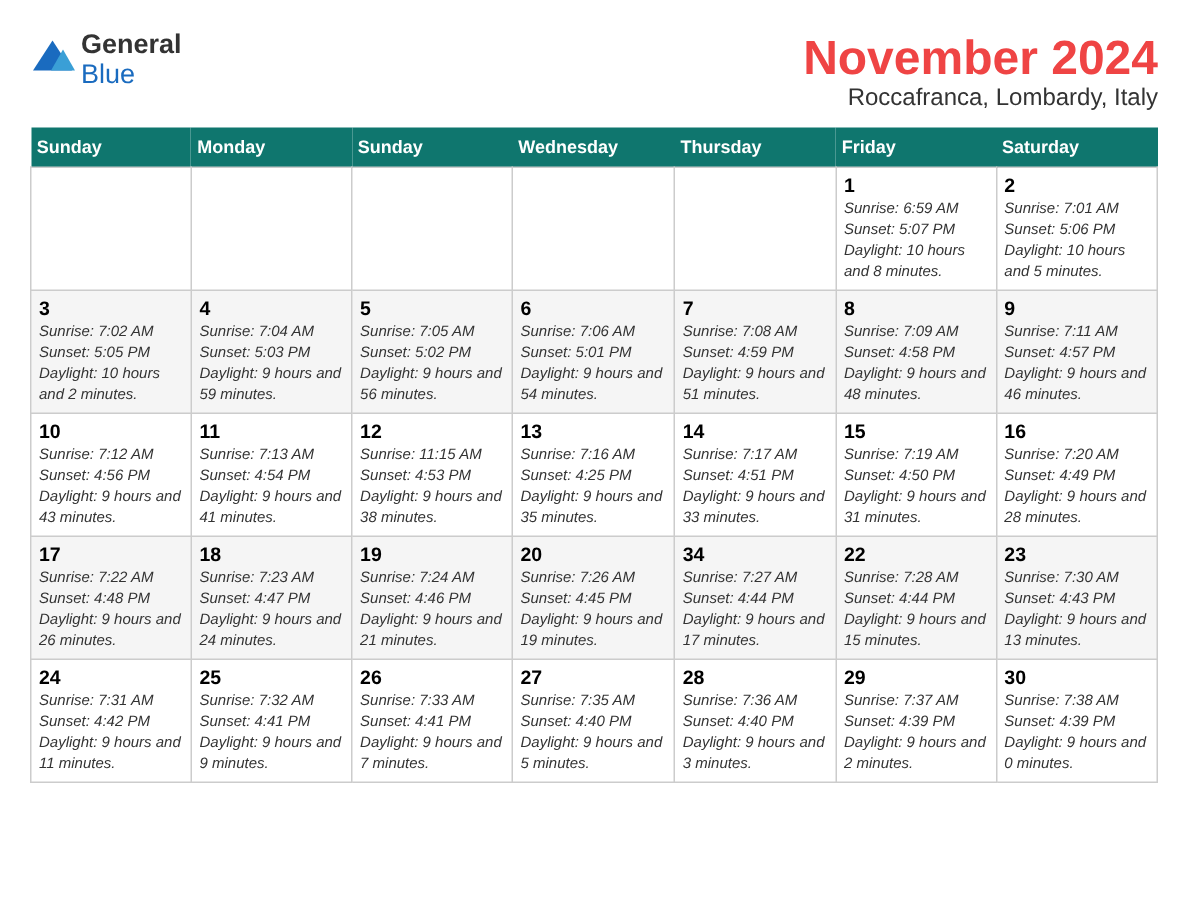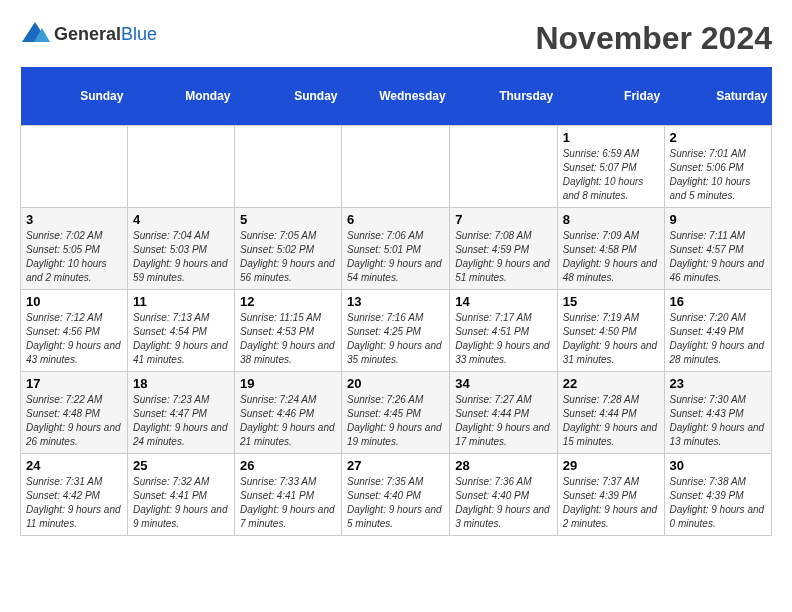--- a/index.html
+++ b/index.html
@@ -15,21 +15,21 @@
       justify-content: space-between;
       align-items: flex-start;
       margin-bottom: 10px;
     }
     .logo {
       display: flex;
       align-items: center;
     }
     .logo-text {
       display: flex;
-      flex-direction: row;
+      flex-direction: column;
       line-height: 1.1;
     }
     .logo-general {
       font-size: 18px;
       font-weight: bold;
       color: #333;
     }
     .logo-blue {
       font-size: 18px;
       font-weight: normal;
@@ -39,36 +39,36 @@
       width: 30px;
       height: 30px;
       margin-right: 4px;
     }
     .title-area {
       text-align: right;
     }
     .month-title {
       font-size: 32px;
       font-weight: bold;
-      color: #404040;
+      color: #ef4444;
     }
     .location-title {
       font-size: 16px;
       color: #333;
     }
     table {
       width: 100%;
       border-collapse: collapse;
       font-size: 11px;
     }
     thead tr th {
-      background-color: #1d4ed8;
+      background-color: #0f766e;
       color: #fff;
-      padding: 22px 4px;
-      text-align: right;
+      padding: 6px 4px;
+      text-align: left;
       font-size: 12px;
       font-weight: bold;
     }
     tbody tr td {
       border: 1px solid #ccc;
       padding: 4px 5px;
       vertical-align: top;
       width: 110px;
       height: 80px;
       background: #fff;
@@ -101,20 +101,21 @@
       <polygon points="15,2 28,22 2,22" fill="#1a6bbf"></polygon>
       <polygon points="22,8 30,22 14,22" fill="#3a9fd6"></polygon>
     </svg>
     <div class="logo-text">
       <span class="logo-general">General</span>
       <span class="logo-blue">Blue</span>
     </div>
   </div>
   <div class="title-area">
     <div class="month-title">November 2024</div>
+    <div class="location-title">Roccafranca, Lombardy, Italy</div>
   </div>
 </div>
 
 <table>
   <thead>
     <tr>
     <th>Sunday</th>
         <th>Monday</th>
         <th>Sunday</th>
         <th>Wednesday</th>

